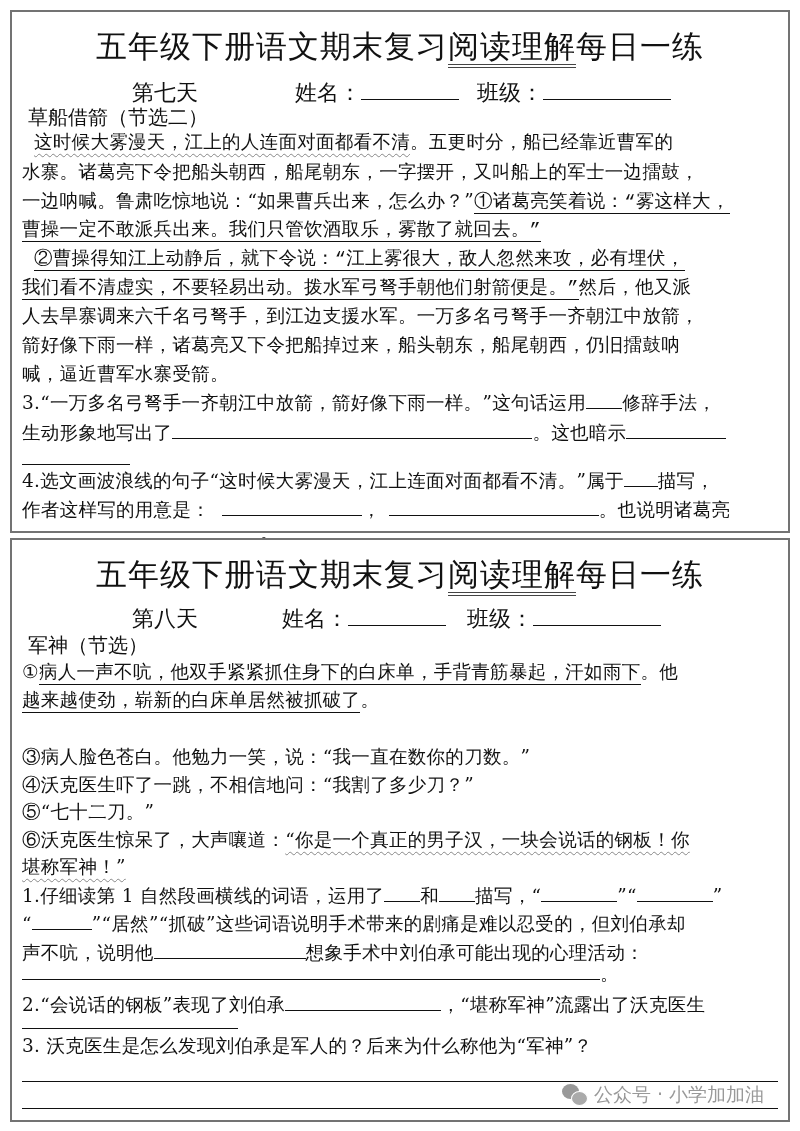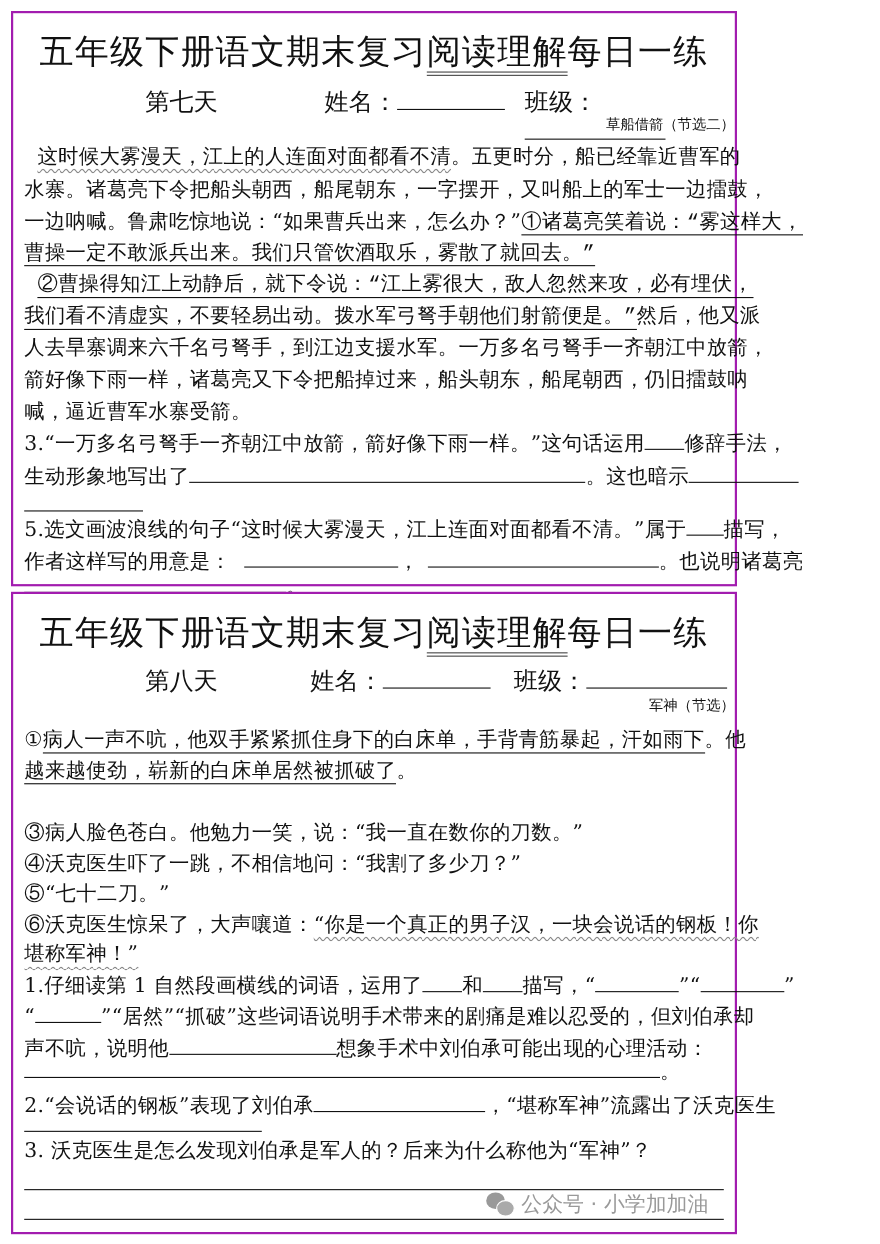--- a/index.html
+++ b/index.html
@@ -1,25 +1,25 @@
 <!DOCTYPE html>
 <html><head>
 <meta charset="utf-8">
 <style>
   html, body { margin:0; padding:0; background:#fff; }
   body { width:800px; height:1131px; position:relative; overflow:hidden;
          font-family:"DejaVu Serif","Liberation Serif",serif; color:#111; }
-  .sheet { position:absolute; left:10px; width:660px; border:2px solid #a21caf; box-sizing:border-box; background:#fff; }
+  .sheet { position:absolute; left:10px; width:780px; border:2px solid #737373; box-sizing:border-box; background:#fff; }
   #sheet1 { top:10px; height:523px; }
   #sheet2 { top:538px; height:584px; }
   .title { position:absolute; left:0; right:0; text-align:center; font-size:31px; letter-spacing:1px; }
   .title .hl { border-bottom:4px double #444; }
   .meta { position:absolute; font-size:22px; }
   .blank { display:inline-block; border-bottom:1.5px solid #111; vertical-align:baseline; height:1px; }
-  .subtitle { position:absolute; left:16px; right:0; text-align:right; font-size:13px; }
+  .subtitle { position:absolute; left:16px; right:0; text-align:left; font-size:20px; }
   .line { position:absolute; left:10px; right:10px; font-size:18.5px; white-space:nowrap; letter-spacing:0.3px; }
   .wavy { text-decoration:underline; text-decoration-style:wavy; text-decoration-color:#888; text-decoration-thickness:1px; text-underline-offset:5px; }
   .uline { border-bottom:1.5px solid #111;font-family:Liberation Mono, monospace; }
   .rule { position:absolute; border-bottom:1.5px solid #111; }
   .wm { position:absolute; right:24px; bottom:12px; font-family:"DejaVu Sans","Liberation Sans",sans-serif; font-size:19px; color:#999; display:flex; align-items:center; gap:6px; }
   .wm-icon { width:26px; height:22px; position:relative; }
   .wm-icon .b1 { position:absolute; left:0; top:0; width:17px; height:15px; background:#999; border-radius:50%; }
   .wm-icon .b2 { position:absolute; left:9px; top:7px; width:15px; height:13px; background:#aaa; border-radius:50%; border:1px solid #fff; }
 </style>
 </head>
@@ -44,21 +44,21 @@
   <div class="line" style="top:204px;"><span class="uline">曹操一定不敢派兵出来。我们只管饮酒取乐，雾散了就回去。”</span></div>
   <div class="line" style="top:233px; left:22px;"><span class="uline">②曹操得知江上动静后，就下令说：“江上雾很大，敌人忽然来攻，必有埋伏，</span></div>
   <div class="line" style="top:262px;"><span class="uline">我们看不清虚实，不要轻易出动。拨水军弓弩手朝他们射箭便是。”</span><span>然后，他又派</span></div>
   <div class="line" style="top:291px;">人去旱寨调来六千名弓弩手，到江边支援水军。一万多名弓弩手一齐朝江中放箭，</div>
   <div class="line" style="top:320px;">箭好像下雨一样，诸葛亮又下令把船掉过来，船头朝东，船尾朝西，仍旧擂鼓呐</div>
   <div class="line" style="top:349px;">喊，逼近曹军水寨受箭。</div>
 
   <div class="line" style="top:378px;"><span>3.“一万多名弓弩手一齐朝江中放箭，箭好像下雨一样。”这句话运用</span><span class="blank" style="width:36px;"></span><span>修辞手法，</span></div>
   <div class="line" style="top:408px;"><span>生动形象地写出了</span><span class="blank" style="width:360px;"></span><span>。这也暗示</span><span class="blank" style="width:100px;"></span></div>
   <div class="rule" style="left:10px; top:452px; width:108px;"></div>
-  <div class="line" style="top:456px;"><span>5.选文画波浪线的句子“这时候大雾漫天，江上连面对面都看不清。”属于</span><span class="blank" style="width:34px;"></span><span>描写，</span></div>
+  <div class="line" style="top:456px;"><span>4.选文画波浪线的句子“这时候大雾漫天，江上连面对面都看不清。”属于</span><span class="blank" style="width:34px;"></span><span>描写，</span></div>
   <div class="line" style="top:485px;"><span>作者这样写的用意是：</span><span class="blank" style="width:140px; margin-left:12px;"></span><span>，</span><span class="blank" style="width:210px; margin-left:8px;"></span><span>。也说明诸葛亮</span></div>
   <div class="line" style="top:508px;"><span class="blank" style="width:238px; border-bottom-width:1px;"></span><span>。</span></div>
 </div>
 
 <div class="sheet" id="sheet2">
   <div class="title" style="top:14px;">
     <span>五年级下册语文期末复习</span><span class="hl">阅读理解</span><span>每日一练</span>
   </div>
   <div class="meta" style="left:120px; top:64px;">第八天</div>
   <div class="meta" style="left:270px; top:64px;">

